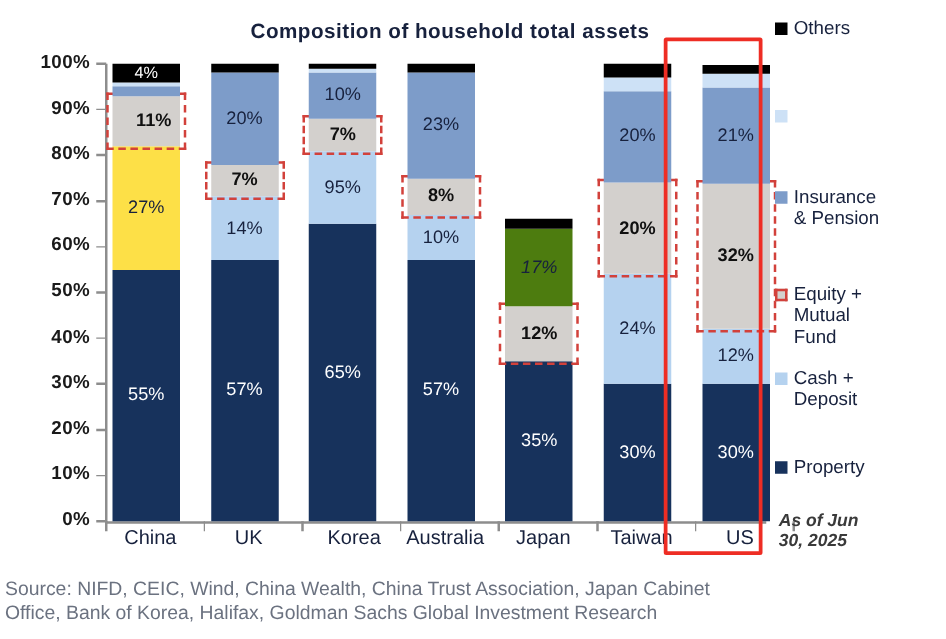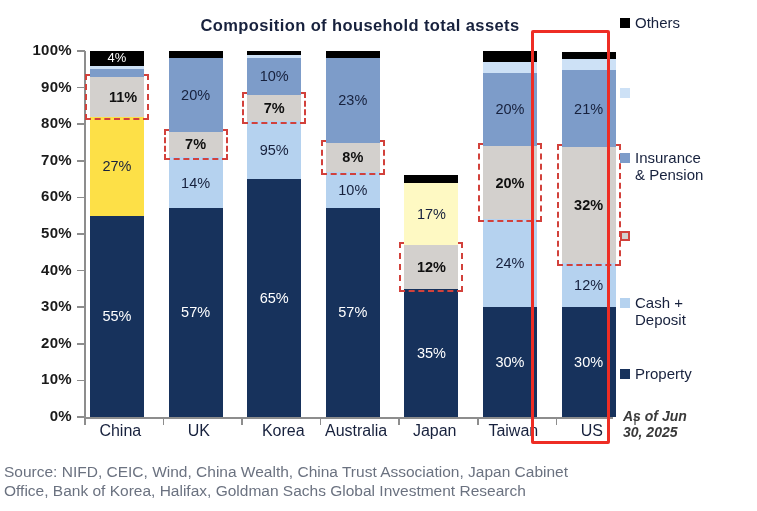--- a/index.html
+++ b/index.html
@@ -266,21 +266,21 @@
         <div class="seg" style="height: 7.32px; background: rgb(0, 0, 0);"></div>
       </div>
       <div class="bar" style="left: 404.4px; top: 51px; height: 366px; position: absolute; display: flex; flex-direction: column-reverse;">
         <div class="seg" style="height: 128.1px; background: rgb(23, 50, 92);">
           <span class="seg-label dark">35%</span>
         </div>
         <div class="seg" style="height: 43.92px; background: rgb(211, 208, 205);">
           <div class="equity-box"></div>
           <span class="seg-label equity">12%</span>
         </div>
-        <div class="seg" style="height: 62.22px; background: #fef9c3;">
+        <div class="seg" style="height: 62.22px; background: #4d7c0f; font-style: italic;">
           <span class="seg-label light">17%</span>
         </div>
         <div class="seg" style="height: 7.32px; background: rgb(0, 0, 0);"></div>
       </div>
       <div class="bar" style="left: 483px; top: 51px; height: 366px; position: absolute; display: flex; flex-direction: column-reverse;">
         <div class="seg" style="height: 109.8px; background: rgb(23, 50, 92);">
           <span class="seg-label dark">30%</span>
         </div>
         <div class="seg" style="height: 87.84px; background: rgb(181, 210, 239);">
           <span class="seg-label light">24%</span>
@@ -341,20 +341,23 @@
       <div class="legend-item" style="top: 76px;">
         <span class="swatch" style="background: rgb(205, 225, 246);"></span>
       </div>
       <div class="legend-item" style="top: 141px;">
         <span class="swatch" style="background: rgb(125, 156, 201);"></span>
         <span class="legend-text">Insurance
 &amp; Pension</span>
       </div>
       <div class="legend-item" style="top: 219px;">
         <span class="swatch dashed"></span>
+        <span class="legend-text">Equity +
+Mutual
+Fund</span>
       </div>
       <div class="legend-item" style="top: 286px;">
         <span class="swatch" style="background: rgb(181, 210, 239);"></span>
         <span class="legend-text">Cash +
 Deposit</span>
       </div>
       <div class="legend-item" style="top: 357px;">
         <span class="swatch" style="background: rgb(23, 50, 92);"></span>
         <span class="legend-text">Property</span>
       </div>

